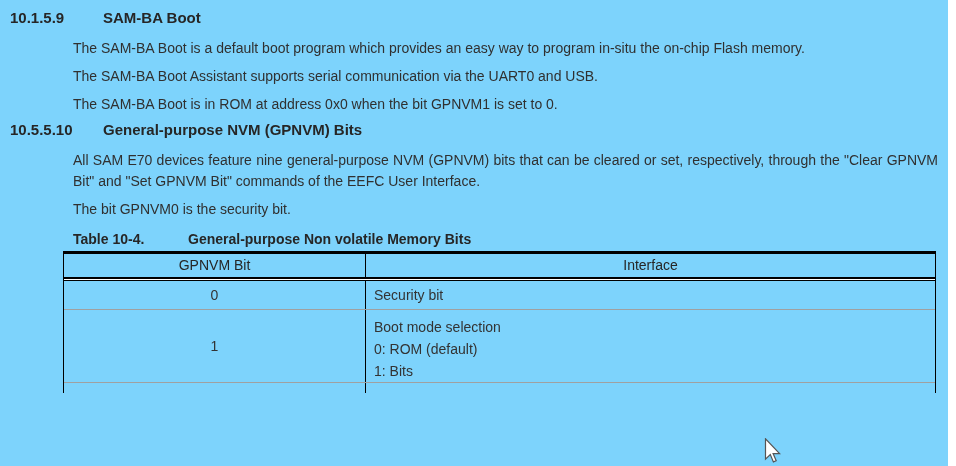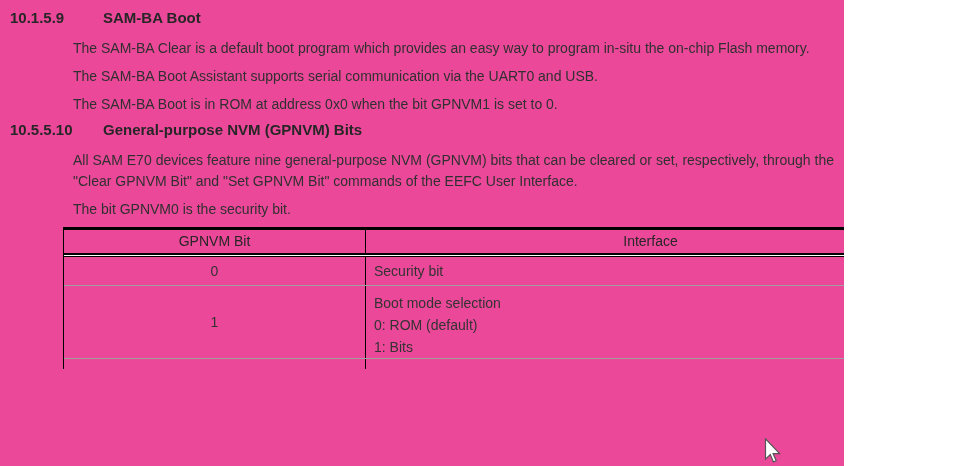--- a/index.html
+++ b/index.html
@@ -1,21 +1,21 @@
 <!DOCTYPE html>
 <html><head>
 <meta charset="utf-8">
 <style>
   * { margin:0; padding:0; box-sizing:border-box; }
   html,body { background:#ffffff; }
   .page {
     position:relative;
-    width:844px; height:466px;
+    width:948px; height:466px;
     overflow:hidden;
-    background:#ec4899;
+    background:#7dd3fc;
     font-family:"Liberation Sans", sans-serif;
     font-size:14px;
     line-height:21px;
     color:#303030;
   }
   .heading {
     display:flex;
     font-weight:700;
     font-size:15px;
     line-height:16px;
@@ -68,35 +68,39 @@
 <body>
 
 <div class="page">
 
   <div class="heading first">
     <span class="hnum">10.1.5.9</span>
     <span>SAM-BA Boot</span>
   </div>
 
   <div class="content">
-    <p class="just">The SAM-BA Clear is a default boot program which provides an easy way to program in-situ the on-chip Flash memory.</p>
+    <p class="just">The SAM-BA Boot is a default boot program which provides an easy way to program in-situ the on-chip Flash memory.</p>
     <p>The SAM-BA Boot Assistant supports serial communication via the UART0 and USB.</p>
     <p>The SAM-BA Boot is in ROM at address 0x0 when the bit GPNVM1 is set to 0.</p>
   </div>
 
   <div class="heading">
     <span class="hnum">10.5.5.10</span>
     <span>General-purpose NVM (GPNVM) Bits</span>
   </div>
 
   <div class="content">
     <p class="just">All SAM E70 devices feature nine general-purpose NVM (GPNVM) bits that can be cleared or set, respectively, through the "Clear GPNVM Bit" and "Set GPNVM Bit" commands of the EEFC User Interface.</p>
     <p>The bit GPNVM0 is the security bit.</p>
   </div>
 
+  <div class="caption">
+    <span class="cap-label">Table 10-4.</span>
+    <span>General-purpose Non volatile Memory Bits</span>
+  </div>
 
   <div class="dtable">
     <div class="trow thead">
       <div class="c1">GPNVM Bit</div>
       <div class="c2">Interface</div>
     </div>
     <div class="header-rule"></div>
     <div class="trow r0">
       <div class="c1">0</div>
       <div class="c2">

